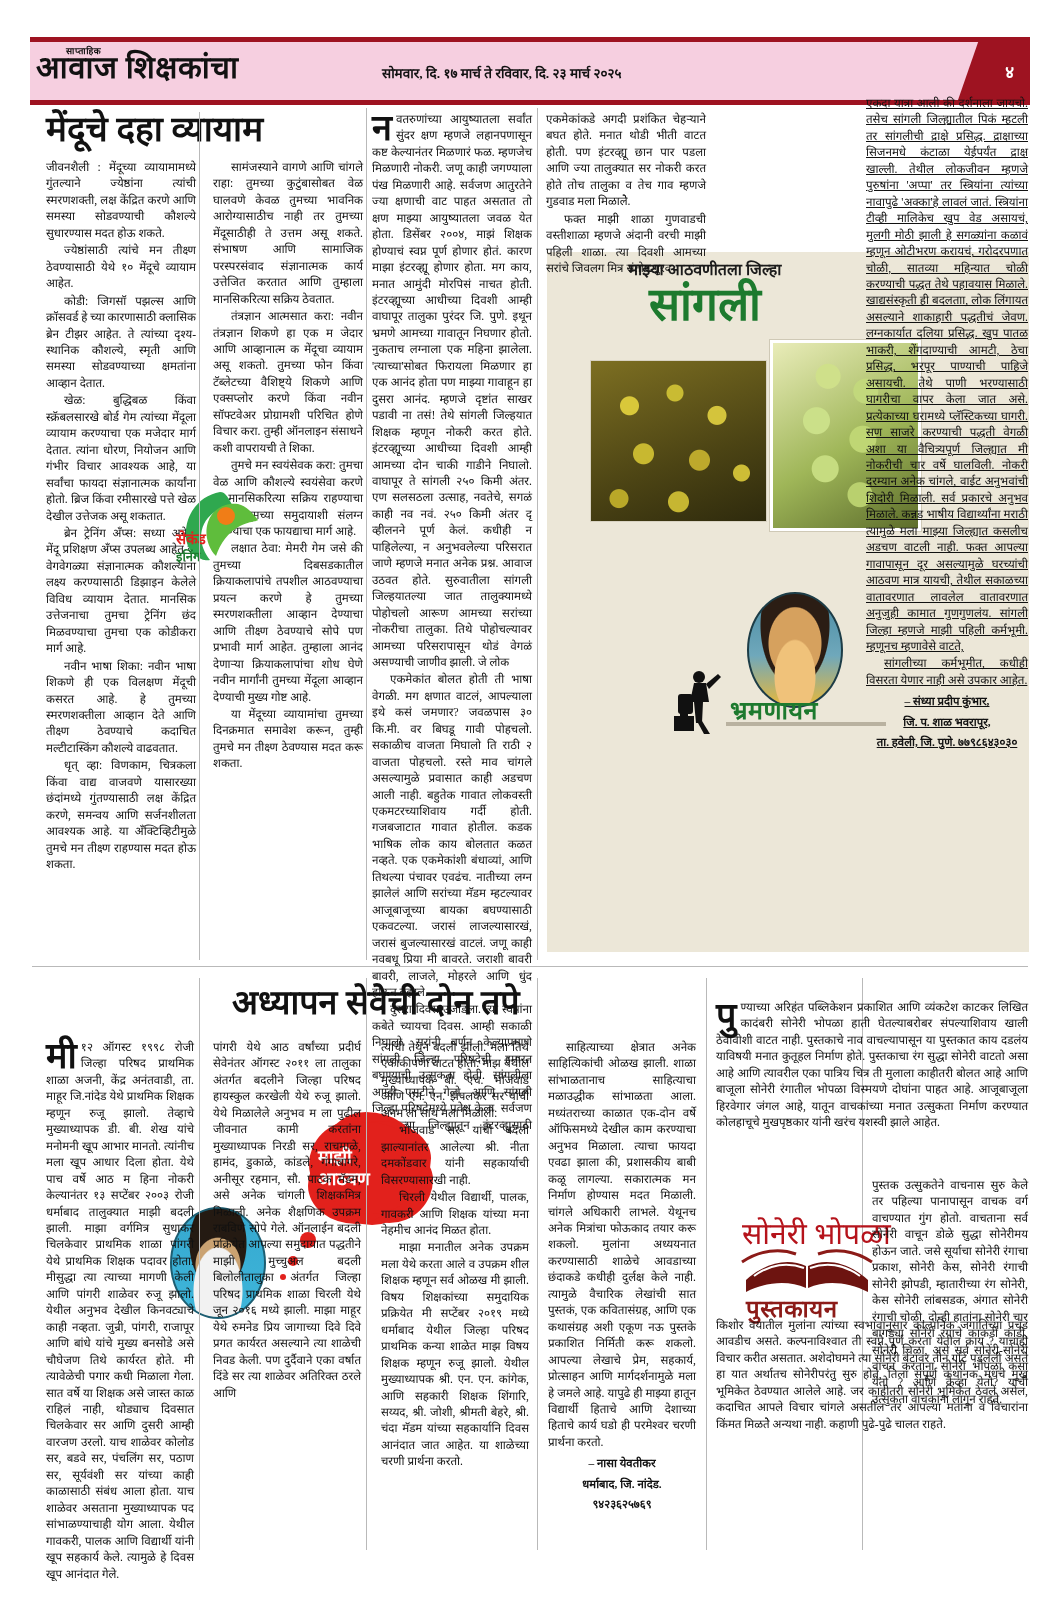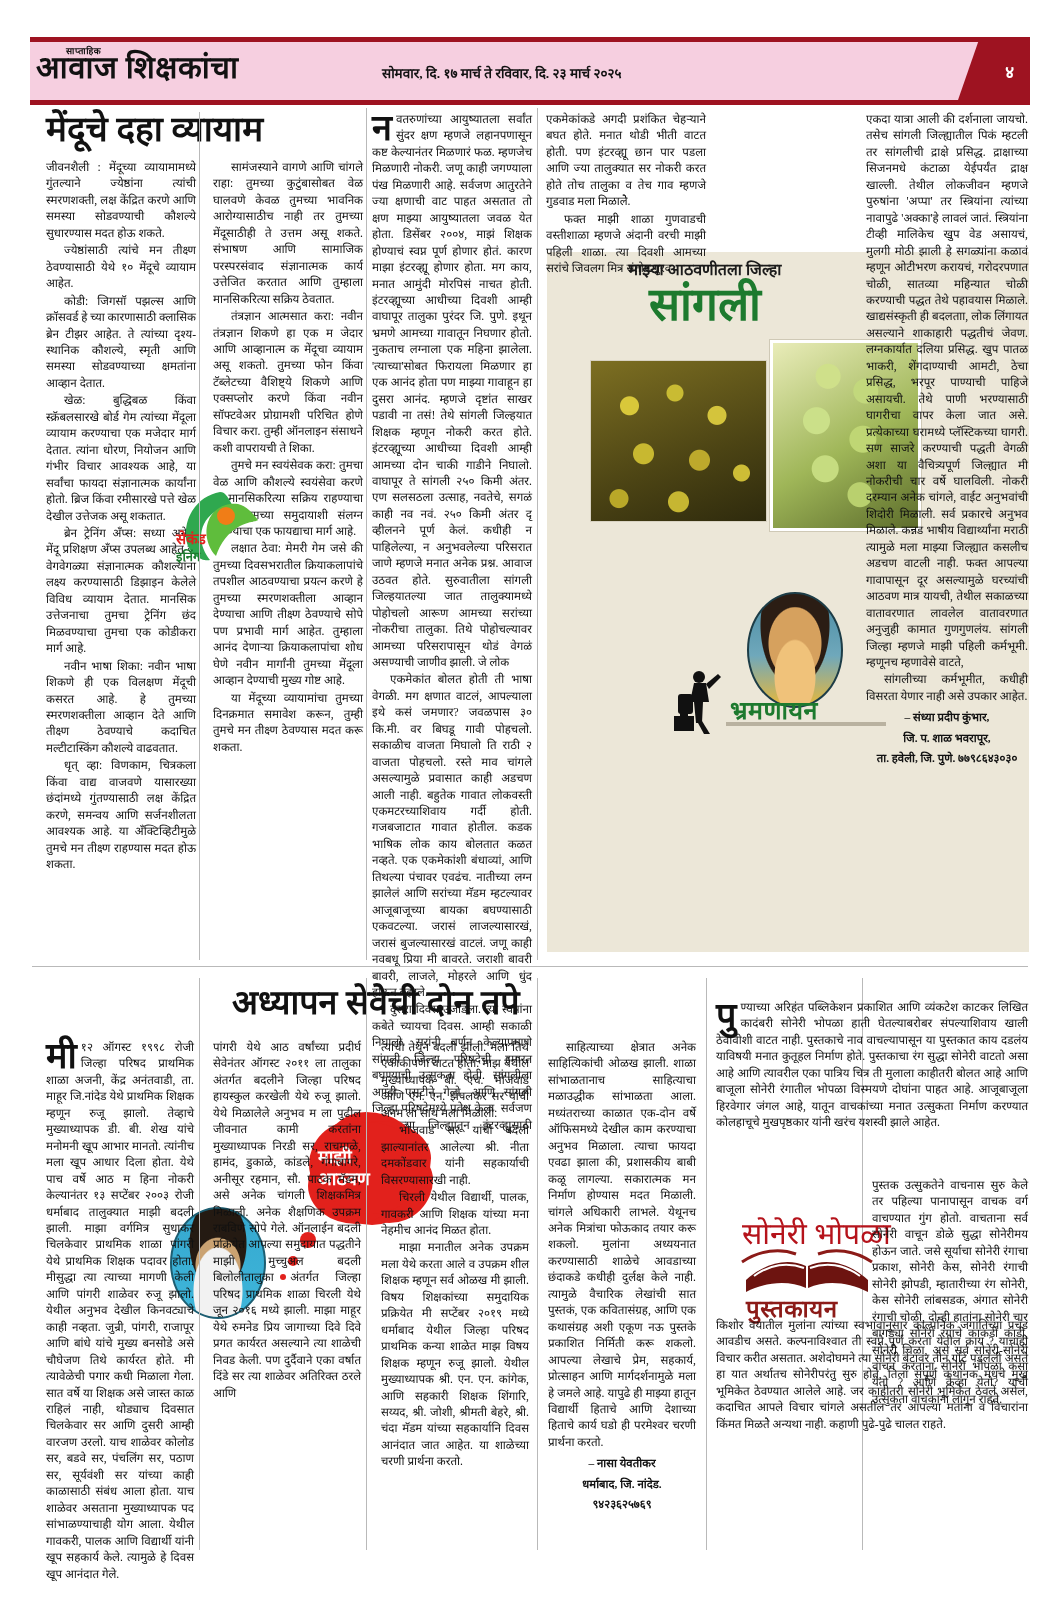--- a/index.html
+++ b/index.html
@@ -213,21 +213,21 @@
     <p>खेळ: बुद्धिबळ किंवा स्क्रॅबलसारखे बोर्ड गेम त्यांच्या मेंदूला व्यायाम करण्याचा एक मजेदार मार्ग देतात. त्यांना धोरण, नियोजन आणि गंभीर विचार आवश्यक आहे, या सर्वांचा फायदा संज्ञानात्मक कार्यांना होतो. ब्रिज किंवा रमीसारखे पत्ते खेळ देखील उत्तेजक असू शकतात.</p>
     <p>ब्रेन ट्रेनिंग अँप्स: सध्या अनेक मेंदू प्रशिक्षण अँप्स उपलब्ध आहेत जे वेगवेगळ्या संज्ञानात्मक कौशल्यांना लक्ष्य करण्यासाठी डिझाइन केलेले विविध व्यायाम देतात. मानसिक उत्तेजनाचा तुमचा ट्रेनिंग छंद मिळवण्याचा तुमचा एक कोडीकरा मार्ग आहे.</p>
     <p>नवीन भाषा शिका: नवीन भाषा शिकणे ही एक विलक्षण मेंदूची कसरत आहे. हे तुमच्या स्मरणशक्तीला आव्हान देते आणि तीक्ष्ण ठेवण्याचे कदाचित मल्टीटास्किंग कौशल्ये वाढवतात.</p>
     <p>धृत् व्हा: विणकाम, चित्रकला किंवा वाद्य वाजवणे यासारख्या छंदांमध्ये गुंतण्यासाठी लक्ष केंद्रित करणे, समन्वय आणि सर्जनशीलता आवश्यक आहे. या अँक्टिव्हिटीमुळे तुमचे मन तीक्ष्ण राहण्यास मदत होऊ शकता.</p>
   </div>
 
   <div class="col" style="left:213px;top:160px;width:150px;height:800px;">
     <p>सामंजस्याने वागणे आणि चांगले राहा: तुमच्या कुटुंबासोबत वेळ घालवणे केवळ तुमच्या भावनिक आरोग्यासाठीच नाही तर तुमच्या मेंदूसाठीही ते उत्तम असू शकते. संभाषण आणि सामाजिक परस्परसंवाद संज्ञानात्मक कार्य उत्तेजित करतात आणि तुम्हाला मानसिकरित्या सक्रिय ठेवतात.</p>
     <p>तंत्रज्ञान आत्मसात करा: नवीन तंत्रज्ञान शिकणे हा एक म जेदार आणि आव्हानात्म क मेंदूचा व्यायाम असू शकतो. तुमच्या फोन किंवा टॅब्लेटच्या वैशिष्ट्ये शिकणे आणि एक्सप्लोर करणे किंवा नवीन सॉफ्टवेअर प्रोग्रामशी परिचित होणे विचार करा. तुम्ही ऑनलाइन संसाधने कशी वापरायची ते शिका.</p>
     <p>तुमचे मन स्वयंसेवक करा: तुमचा वेळ आणि कौशल्ये स्वयंसेवा करणे हा मानसिकरित्या सक्रिय राहण्याचा आणि तुमच्या समुदायाशी संलग्न राहण्याचा एक फायद्याचा मार्ग आहे.</p>
-    <p>लक्षात ठेवा: मेमरी गेम जसे की तुमच्या दिवसभरातील क्रियाकलापांचे तपशील आठवण्याचा प्रयत्न करणे हे तुमच्या स्मरणशक्तीला आव्हान देण्याचा आणि तीक्ष्ण ठेवण्याचे सोपे पण प्रभावी मार्ग आहेत. तुम्हाला आनंद देणाऱ्या क्रियाकलापांचा शोध घेणे नवीन मार्गांनी तुमच्या मेंदूला आव्हान देण्याची मुख्य गोष्ट आहे.</p>
+    <p>लक्षात ठेवा: मेमरी गेम जसे की तुमच्या दिबसडकातील क्रियाकलापांचे तपशील आठवण्याचा प्रयत्न करणे हे तुमच्या स्मरणशक्तीला आव्हान देण्याचा आणि तीक्ष्ण ठेवण्याचे सोपे पण प्रभावी मार्ग आहेत. तुम्हाला आनंद देणाऱ्या क्रियाकलापांचा शोध घेणे नवीन मार्गांनी तुमच्या मेंदूला आव्हान देण्याची मुख्य गोष्ट आहे.</p>
     <p>या मेंदूच्या व्यायामांचा तुमच्या दिनक्रमात समावेश करून, तुम्ही तुमचे मन तीक्ष्ण ठेवण्यास मदत करू शकता.</p>
   </div>
 
   <svg class="si-logo" viewBox="0 0 86 78">
     <path d="M44 6 C22 10 8 30 10 52 C12 70 28 76 34 74 C26 64 22 50 28 38 C34 26 46 20 58 22 C52 12 50 6 44 6 Z" fill="#2fa84f"></path>
     <path d="M62 18 C48 16 36 24 32 36 C28 48 32 62 40 70 C44 58 52 46 64 40 C74 35 80 36 82 34 C76 26 70 20 62 18 Z" fill="#5fbd3c"></path>
     <circle cx="50" cy="30" r="9" fill="#f07d17"></circle>
   </svg>
   <div class="si-text1">सेकंड</div>
   <div class="si-text2">इनिंग</div>
@@ -263,21 +263,21 @@
   </div>
 
   <div class="col" style="left:546px;top:112px;width:160px;height:132px;">
     <p class="noind">एकमेकांकडे अगदी प्रशंकित चेहऱ्याने बघत होते. मनात थोडी भीती वाटत होती. पण इंटरव्ह्यू छान पार पडला आणि ज्या तालुक्यात सर नोकरी करत होते तोच तालुका व तेच गाव म्हणजे गुडवाड मला मिळालेे.</p>
     <p>फक्त माझी शाळा गुणवाडची वस्तीशाळा म्हणजे अंदानी वरची माझी पहिली शाळा. त्या दिवशी आमच्या सरांचे जिवलग मित्र संतोष गुरव</p>
   </div>
 
   <div class="col" style="left:717px;top:112px;width:160px;height:110px;">
   </div>
 
-  <div class="col" style="left:866px;top:112px;width:162px;height:800px;">
+  <div class="col" style="left:866px;top:96px;width:162px;height:800px;text-decoration:underline;">
     <p class="noind">एकदा यात्रा आली की दर्शनाला जायचो. तसेच सांगली जिल्ह्यातील पिकं म्हटली तर सांगलीची द्राक्षे प्रसिद्ध. द्राक्षाच्या सिजनमधे कंटाळा येईपर्यंत द्राक्ष खाल्ली. तेथील लोकजीवन म्हणजे पुरुषांना 'अप्पा' तर स्त्रियांना त्यांच्या नावापुढे 'अक्का'हे लावलं जातं. स्त्रियांना टीव्ही मालिकेच खुप वेड असायचं, मुलगी मोठी झाली हे सगळ्यांना कळावं म्हणून ओटीभरण करायचं, गरोदरपणात चोळी, सातव्या महिन्यात चोळी करण्याची पद्धत तेथे पहावयास मिळाले. खाद्यसंस्कृती ही बदलताा, लोक लिंगायत असल्याने शाकाहारी पद्धतीचं जेवण. लग्नकार्यात दलिया प्रसिद्ध. खुप पातळ भाकरी, शेंगदाण्याची आमटी, ठेचा प्रसिद्ध, भरपूर पाण्याची पाहिजे असायची. तेथे पाणी भरण्यासाठी घागरीचा वापर केला जात असे. प्रत्येकाच्या घरामध्ये प्लॅस्टिकच्या घागरी. सण साजरे करण्याची पद्धती वेगळी अशा या वैचित्र्यपूर्ण जिल्ह्यात मी नोकरीची चार वर्षे घालविली. नोकरी दरम्यान अनेक चांगले, वाईट अनुभवांची शिदोरी मिळाली. सर्व प्रकारचे अनुभव मिळाले. कन्नड भाषीय विद्यार्थ्यांना मराठी त्यामुळे मला माझ्या जिल्ह्यात कसलीच अडचण वाटली नाही. फक्त आपल्या गावापासून दूर असल्यामुळे घरच्यांची आठवण मात्र यायची, तेथील सकाळच्या वातावरणात लावलेल वातावरणात अनुजुही कामात गुणगुणलंय. सांगली जिल्हा म्हणजे माझी पहिली कर्मभूमी. म्हणूनच म्हणावेसे वाटते,</p>
     <p>सांगलीच्या कर्मभूमीत, कधीही विसरता येणार नाही असे उपकार आहेत.</p>
     <div class="byline">– संध्या प्रदीप कुंभार,</div>
     <div class="byline">जि. प. शाळ भवरापूर,</div>
     <div class="byline">ता. हवेली, जि. पुणे. ७७९८६४३०३०</div>
   </div>
 
   <div class="hrule" style="left:32px;top:966px;width:996px;"></div>
   <div class="headline hl2">अध्यापन सेवेची दोन तपे</div>
 

